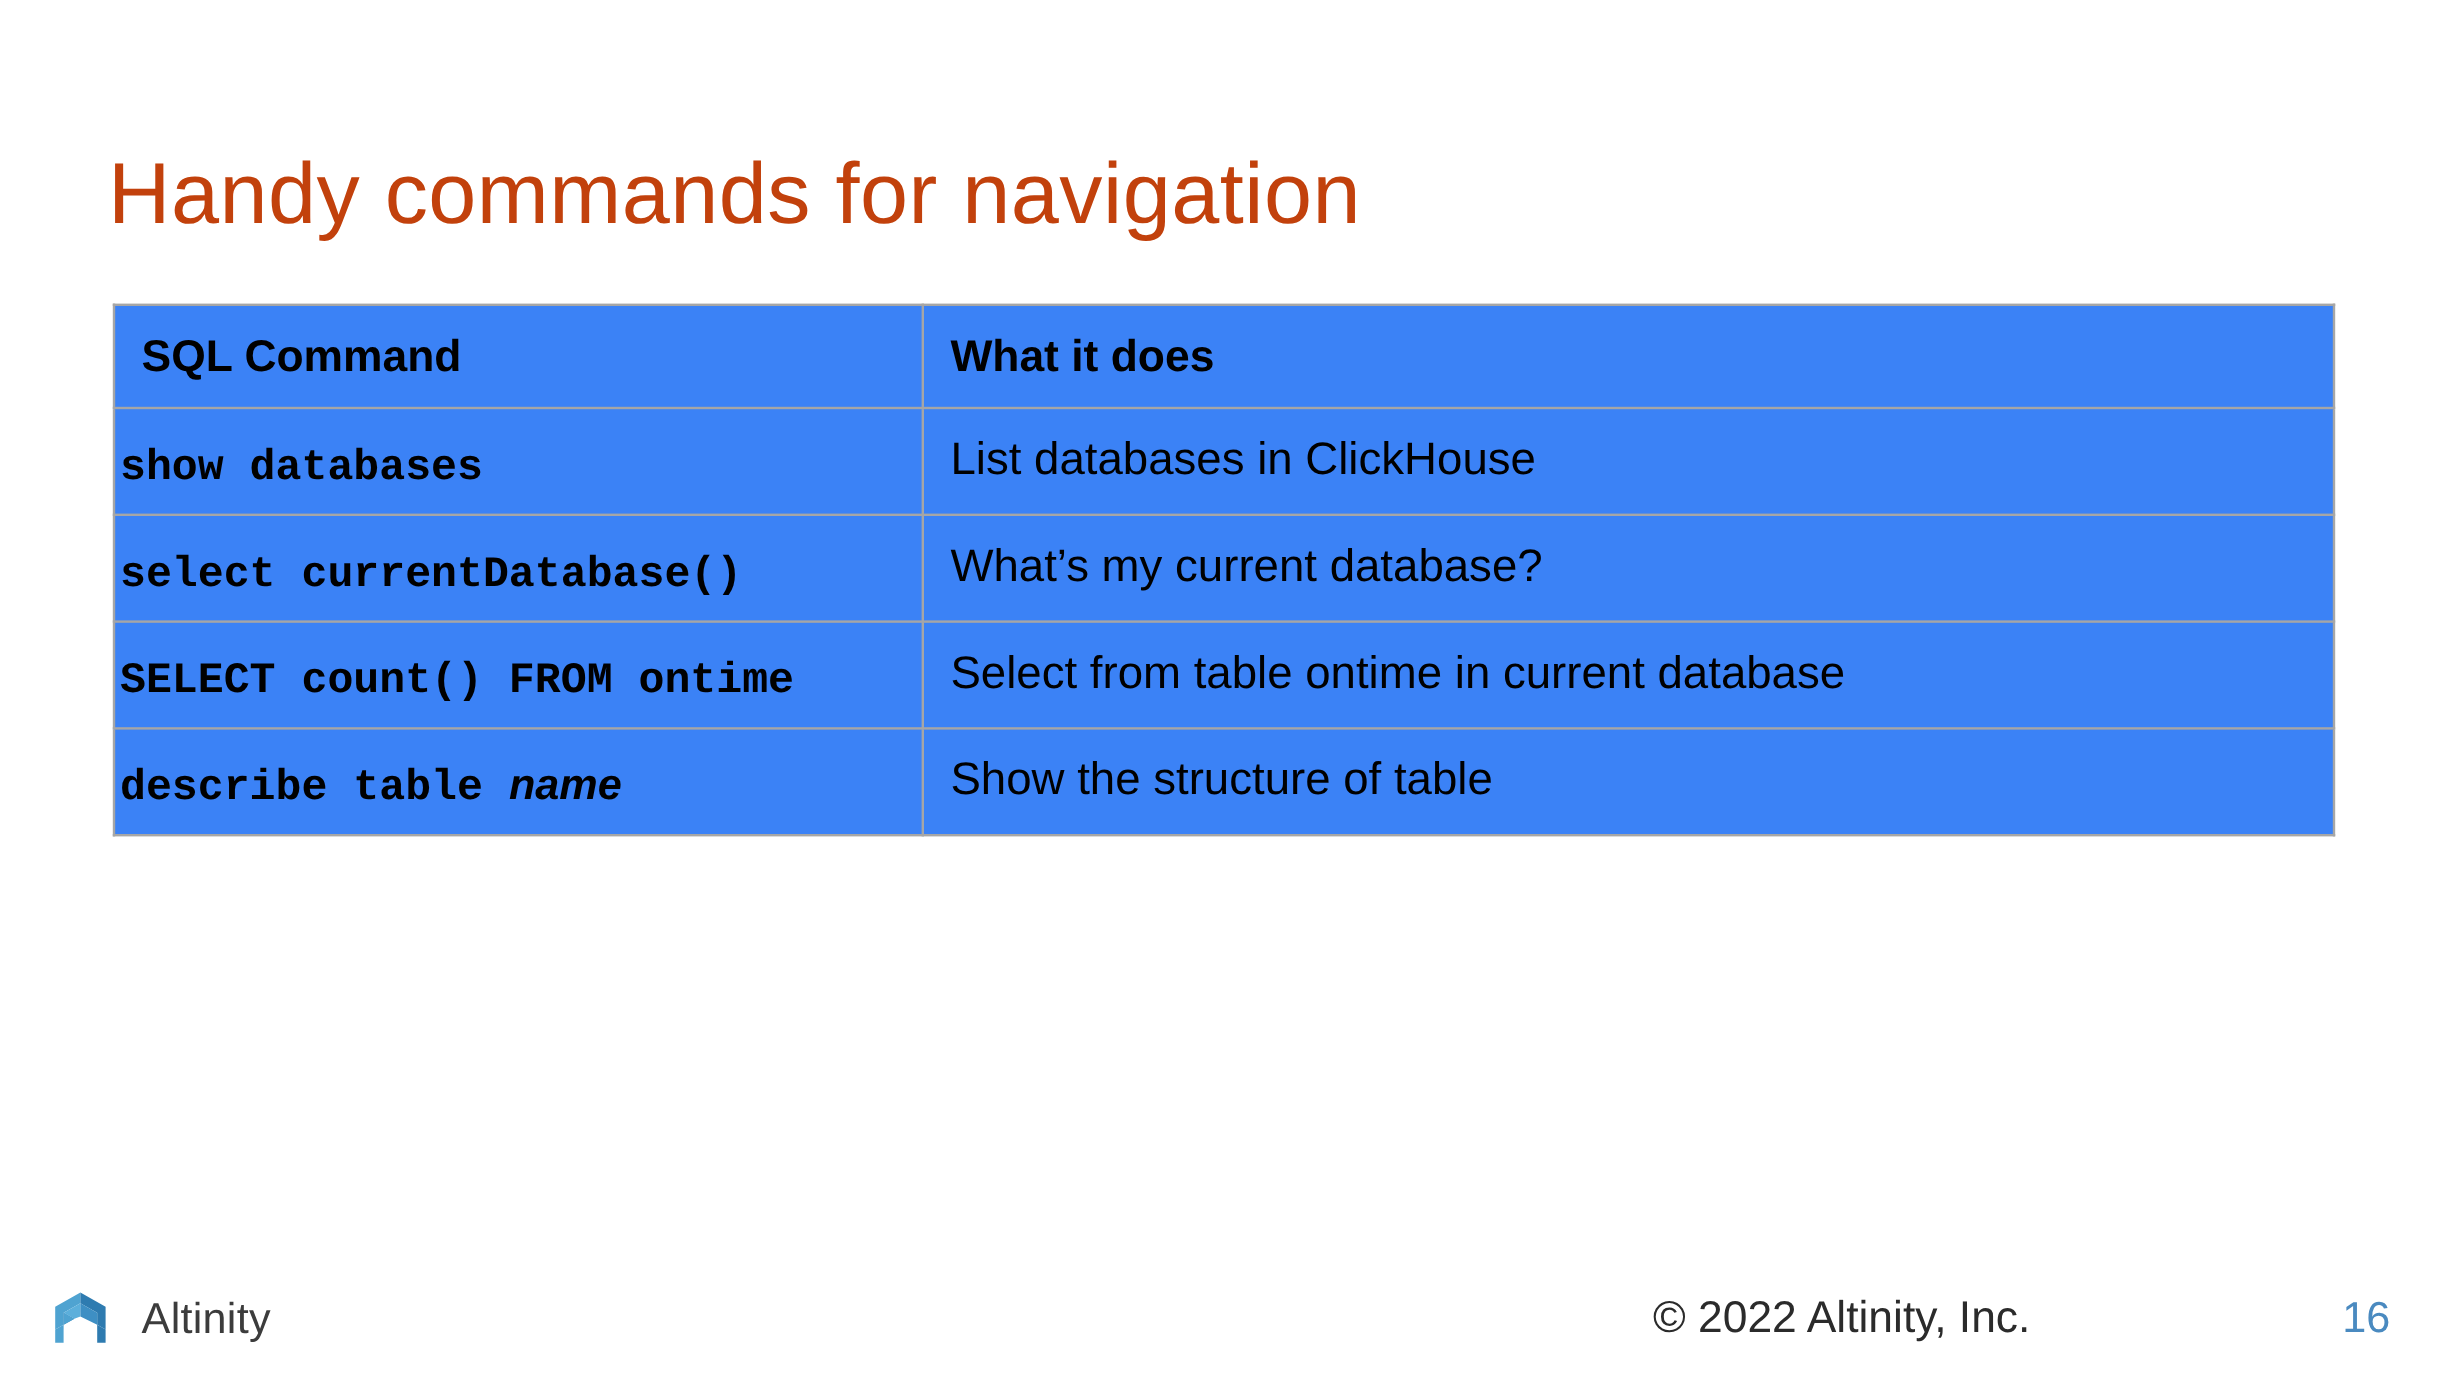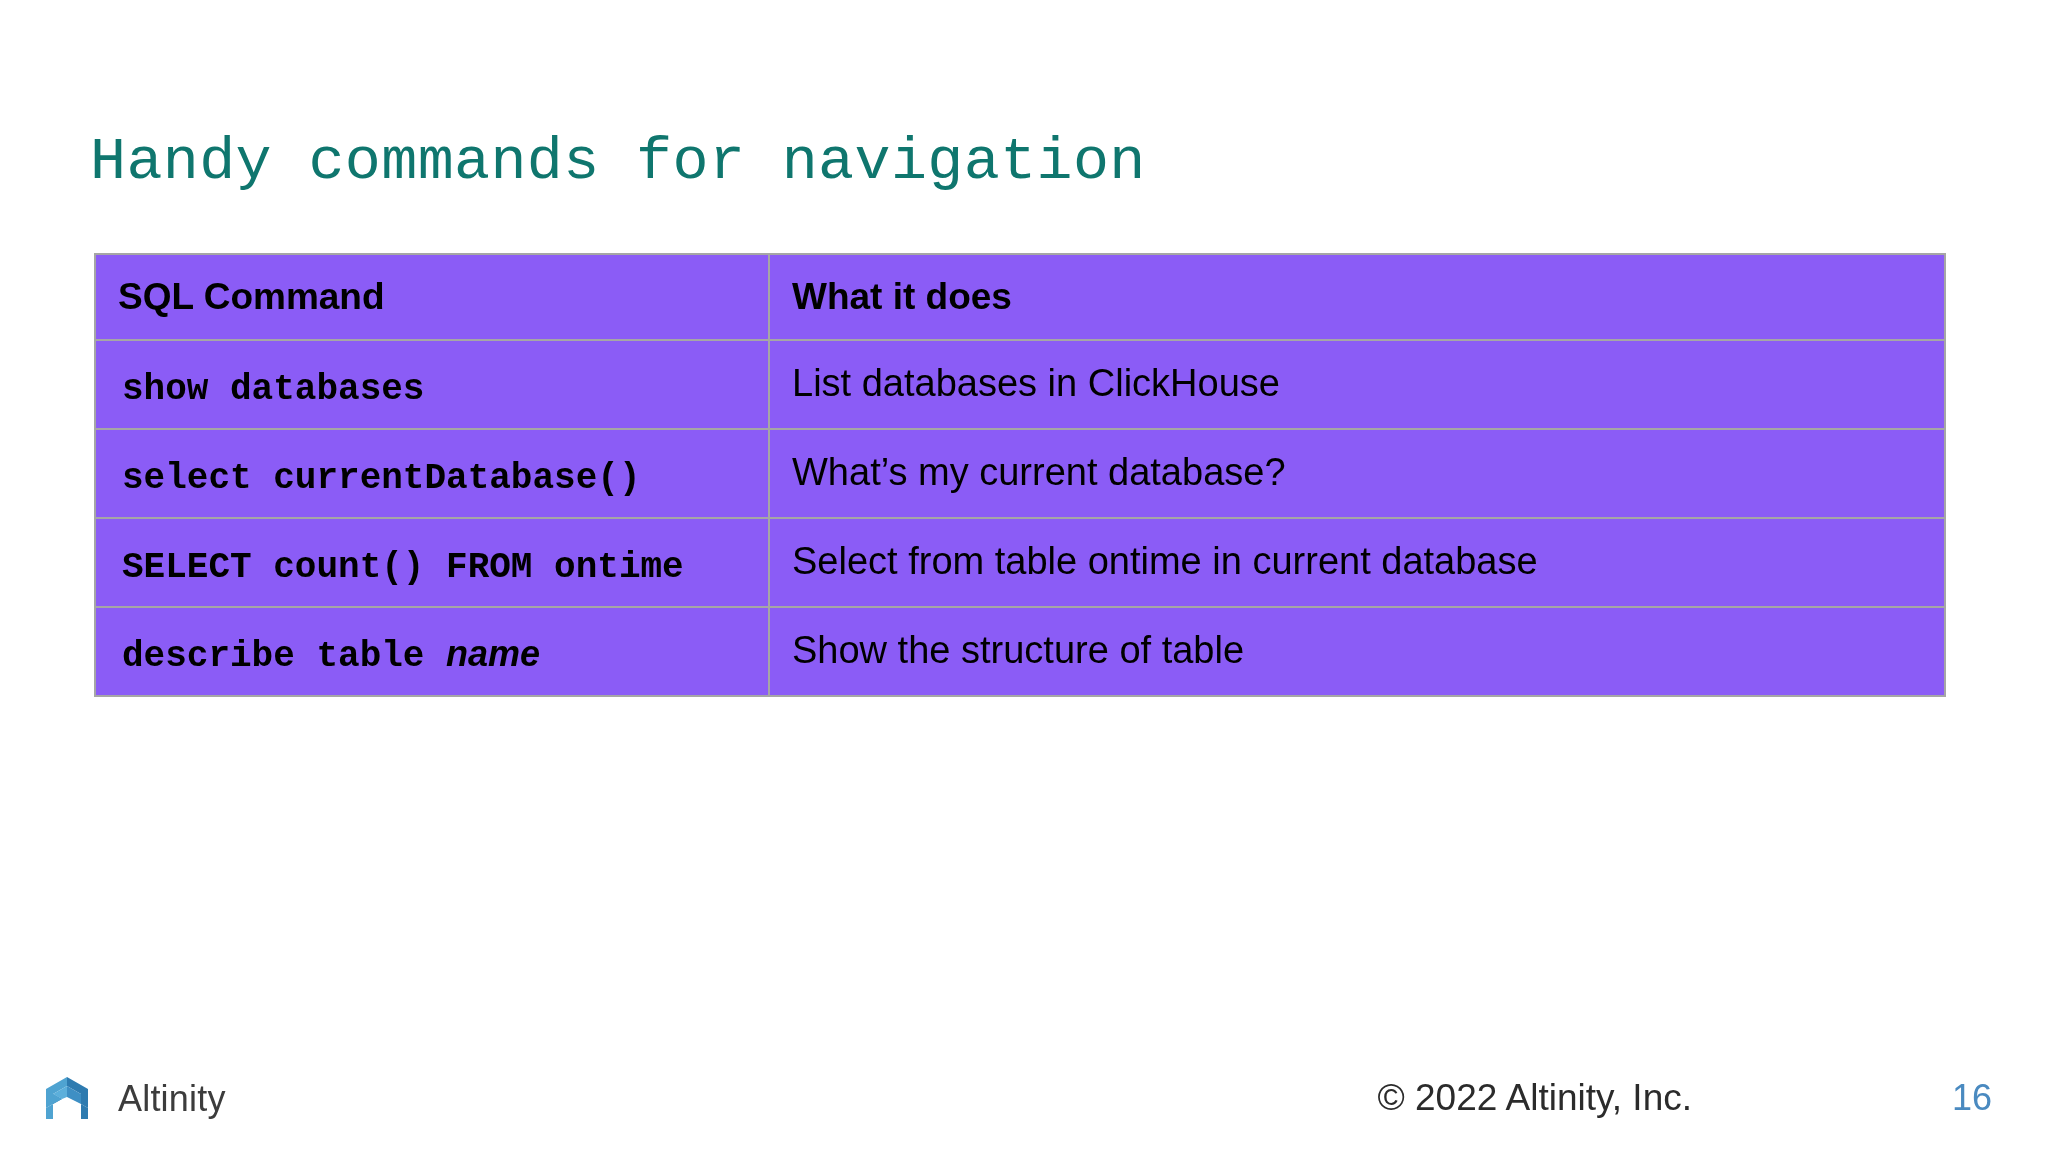--- a/index.html
+++ b/index.html
@@ -15,47 +15,47 @@
     font-family: "Liberation Sans", sans-serif;
     -webkit-font-smoothing: antialiased;
   }
 
   
   .slide-title {
     position: absolute;
     left: 90px;
     top: 119px;
     width: 1700px;
-    font-family: Liberation Mono, monospace;
+    font-family: Liberation Sans, sans-serif;
     font-weight: 300;
-    font-size: 60px;
+    font-size: 72px;
     line-height: 86px;
     letter-spacing: 0.4px;
-    color: #0f766e;
+    color: #c2410c;
     white-space: nowrap;
   }
 
   
   .cmd-table {
     position: absolute;
     left: 94px;
     top: 253px;
     width: 1850px;
     border-collapse: collapse;
     table-layout: fixed;
   }
   .cmd-table col.c-cmd  { width: 674px; }
   .cmd-table col.c-desc { width: 1176px; }
 
   .cmd-table th,
   .cmd-table td {
     border: 2px solid #A6A6A6;
     padding: 0;
     vertical-align: top;
-    background: #8b5cf6;
+    background: #3b82f6;
   }
 
   
   .cmd-table thead th {
     height: 84px;
     text-align: left;
     vertical-align: middle;
   }
   .th-inner {
     padding: 0 0 0 22px;
@@ -64,21 +64,21 @@
     font-size: 37px;
     line-height: 44px;
     color: #000000;
   }
 
   
   .cmd-table tbody tr { height: 89px; }
   .cmd-table tbody tr.tall { height: 136px; }
 
   .cell-cmd {
-    padding: 22px 14px 10px 26px;
+    padding: 22px 14px 10px 4px;
     font-family: "Liberation Mono", monospace;
     font-weight: bold;
     font-size: 36px;
     line-height: 47px;
     color: #000000;
     letter-spacing: 0px;
     word-break: break-word;
   }
   .cell-cmd .var {
     font-family: "Liberation Sans", sans-serif;

